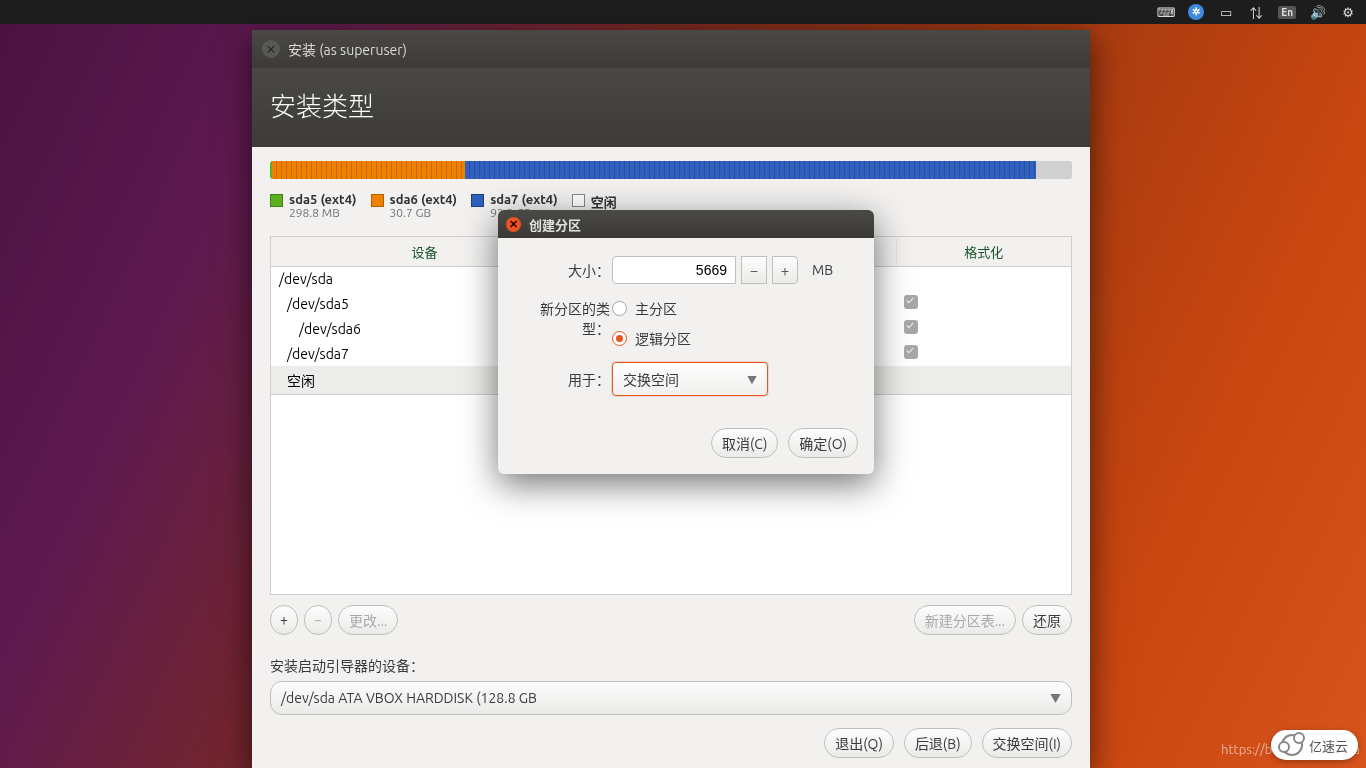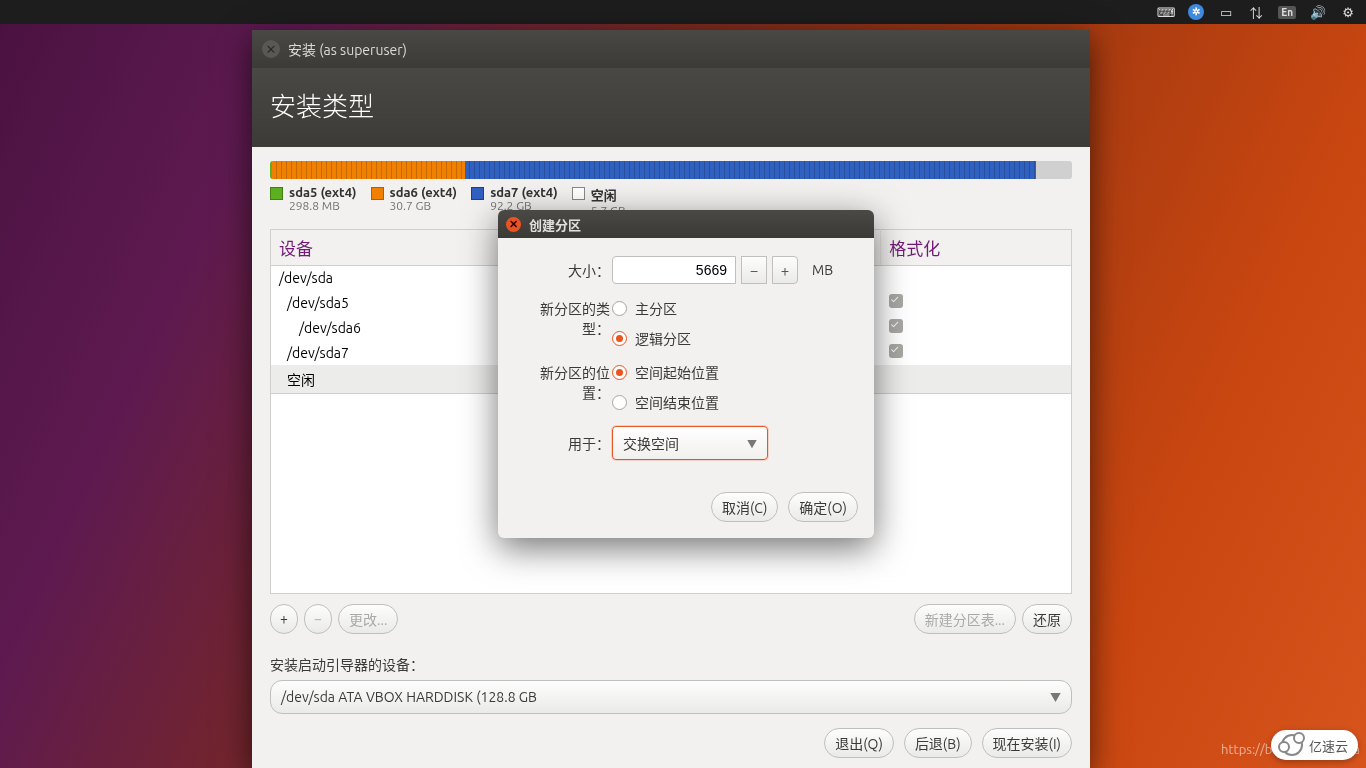--- a/index.html
+++ b/index.html
@@ -12,27 +12,27 @@
 .main-window { position: absolute; left: 252px; top: 30px; width: 838px; height: 740px; background: #f2f1f0; box-shadow: 0 8px 30px rgba(0,0,0,0.6); }
 .window-header { background: linear-gradient(#494845, #3c3b37); height: 38px; display: flex; align-items: center; padding: 0 10px; gap: 8px; }
 .window-close { width:18px; height:18px; border-radius:50%; background:#595853; color:#2a2a28; font-size:13px; line-height:18px; text-align:center; }
 .window-title-text { color: #dcdad7; font-size: 14px; }
 .installer-head { background: linear-gradient(#494845, #3c3b37); padding: 18px 18px 24px; }
 .installer-title { color: #fff; font-size: 26px; font-weight: 300; }
 .body-area { padding: 14px 18px; }
 .disk-bar { height: 18px; width: 100%; display: flex; border-radius: 3px; overflow: hidden; background: repeating-linear-gradient(90deg,#e0e0e0 0 3px,#f0f0f0 3px 6px); }
 .seg { height:100%; background-image: repeating-linear-gradient(90deg, rgba(0,0,0,0) 0 4px, rgba(0,0,0,0.18) 4px 5px); }
 .seg-green{background-color:#5cb020}.seg-orange{background-color:#f08000}.seg-blue{background-color:#3060c0}.seg-grey{background-color:#d0d0d0; background-image:none}
-.legend { display:flex; gap: 14px; margin-top:6px; font-size:13px; }
+.legend { display:flex; gap: 14px; margin-top:13px; font-size:13px; }
 .leg-item{display:flex; gap:6px; align-items:flex-start}
 .sw{width:13px;height:13px;border:1px solid #888;margin-top:2px}
 .sw-g{background:#5cb020;border-color:#408015}.sw-o{background:#f08000;border-color:#b06000}.sw-b{background:#3060c0;border-color:#204080}.sw-e{background:#fff}
 .leg-label{color:#333;font-weight:bold}.leg-sub{color:#737373;font-size:12px}
 .ptable { width:100%; border:1px solid #d0cfcd; margin-top:12px; background:#fff; border-collapse: collapse; font-size:14px; }
-.ptable th { text-align:left; padding:5px 8px; background:#f2f1f0; border-right:1px solid #e4e3e1; border-bottom:1px solid #d0cfcd; font-weight:normal; color:#701a75; font-size:17px;}
+.ptable th { text-align:center; padding:5px 8px; background:#f2f1f0; border-right:1px solid #e4e3e1; border-bottom:1px solid #d0cfcd; font-weight:normal; color:#14532d; font-size:13px;}
 .ptable td { padding:4px 8px; }
 .ptable tr.freerow{ background:#ececea }
 .chk{width:14px;height:14px;border-radius:3px;background:#a9a7a3;position:relative;display:inline-block}
 .chk::after{content:"✓";color:#fff;font-size:11px;position:absolute;top:-1px;left:2px}
 .table-space{height:200px;background:#fff;border:1px solid #d0cfcd;border-top:none}
 .toolbar{display:flex;justify-content:space-between;margin-top:10px}
 .tb-left,.tb-right{display:flex;gap:6px}
 .ubtn{background:linear-gradient(#fdfdfd,#eaeae8);border:1px solid #c0bfbb;border-radius:15px;padding:4px 10px;font-size:14px;color:#3a3a3a;display:flex;align-items:center;justify-content:center;min-height:28px}
 .ubtn.sq{min-width:28px;padding:4px 0}
 .ubtn.dis{color:#aaa}
@@ -181,21 +181,21 @@
     <div class="boot-label">安装启动引导器的设备：</div>
     <div class="combo">
       <span>/dev/sda   ATA VBOX HARDDISK (128.8 GB</span>
       <span class="arr">▼</span>
     </div>
   </div>
 
   <div class="bottom-buttons">
     <div class="ubtn">退出(Q)</div>
     <div class="ubtn">后退(B)</div>
-    <div class="ubtn">现在安装(I)</div>
+    <div class="ubtn">交换空间(I)</div>
   </div>
 </div>
 
 <div class="dialog">
   <div class="dialog-header">
     <span class="d-close">✕</span>
     <span class="d-title">创建分区</span>
   </div>
   <div class="dialog-body">
     <div class="drow">
@@ -215,35 +215,20 @@
             <span>主分区</span>
           </label>
         <label class="radio">
             <span class="r-outer sel">
               <span class="r-inner"></span>
             </span>
             <span>逻辑分区</span>
           </label>
       </div>
     </div>
-    <div class="drow top">
-      <div class="dlabel">新分区的位置：</div>
-      <div class="radios">
-        <label class="radio">
-            <span class="r-outer sel">
-              <span class="r-inner"></span>
-            </span>
-            <span>空间起始位置</span>
-          </label>
-        <label class="radio">
-            <span class="r-outer"></span>
-            <span>空间结束位置</span>
-          </label>
-      </div>
-    </div>
     <div class="drow">
       <div class="dlabel">用于：</div>
       <div class="usefor">
         <span>交换空间</span>
         <span style="color:#777;font-size:10px">▼</span>
       </div>
     </div>
   </div>
   <div class="dialog-buttons">
     <div class="ubtn">取消(C)</div>

